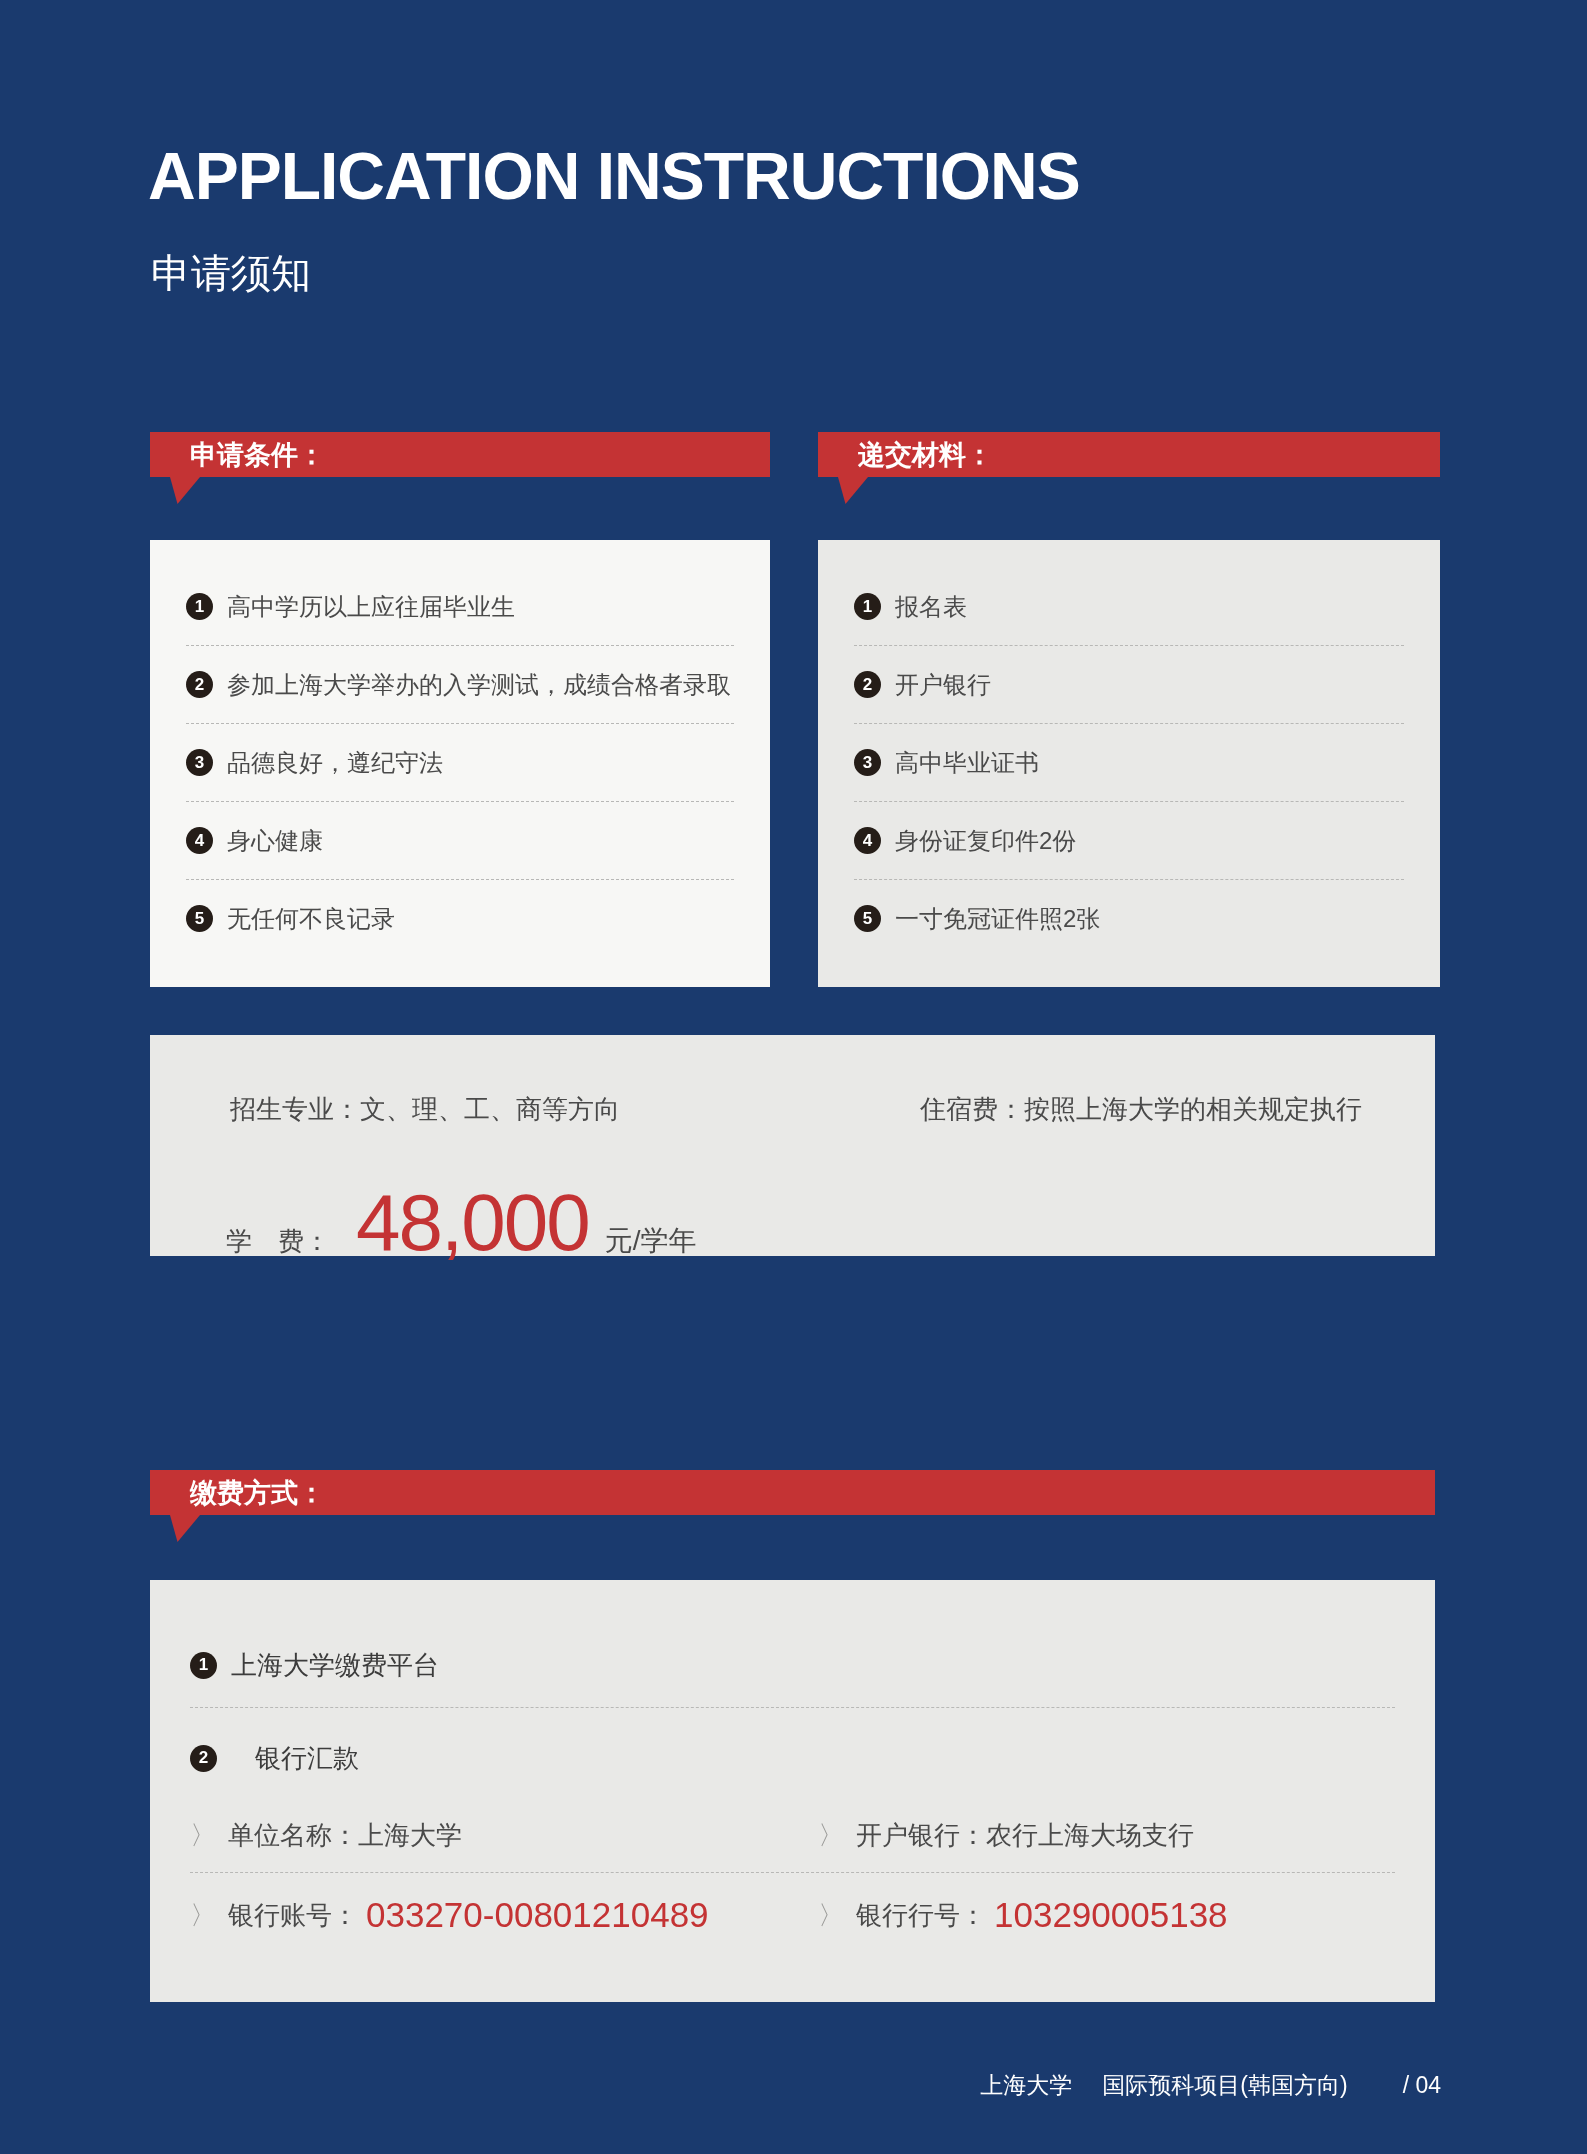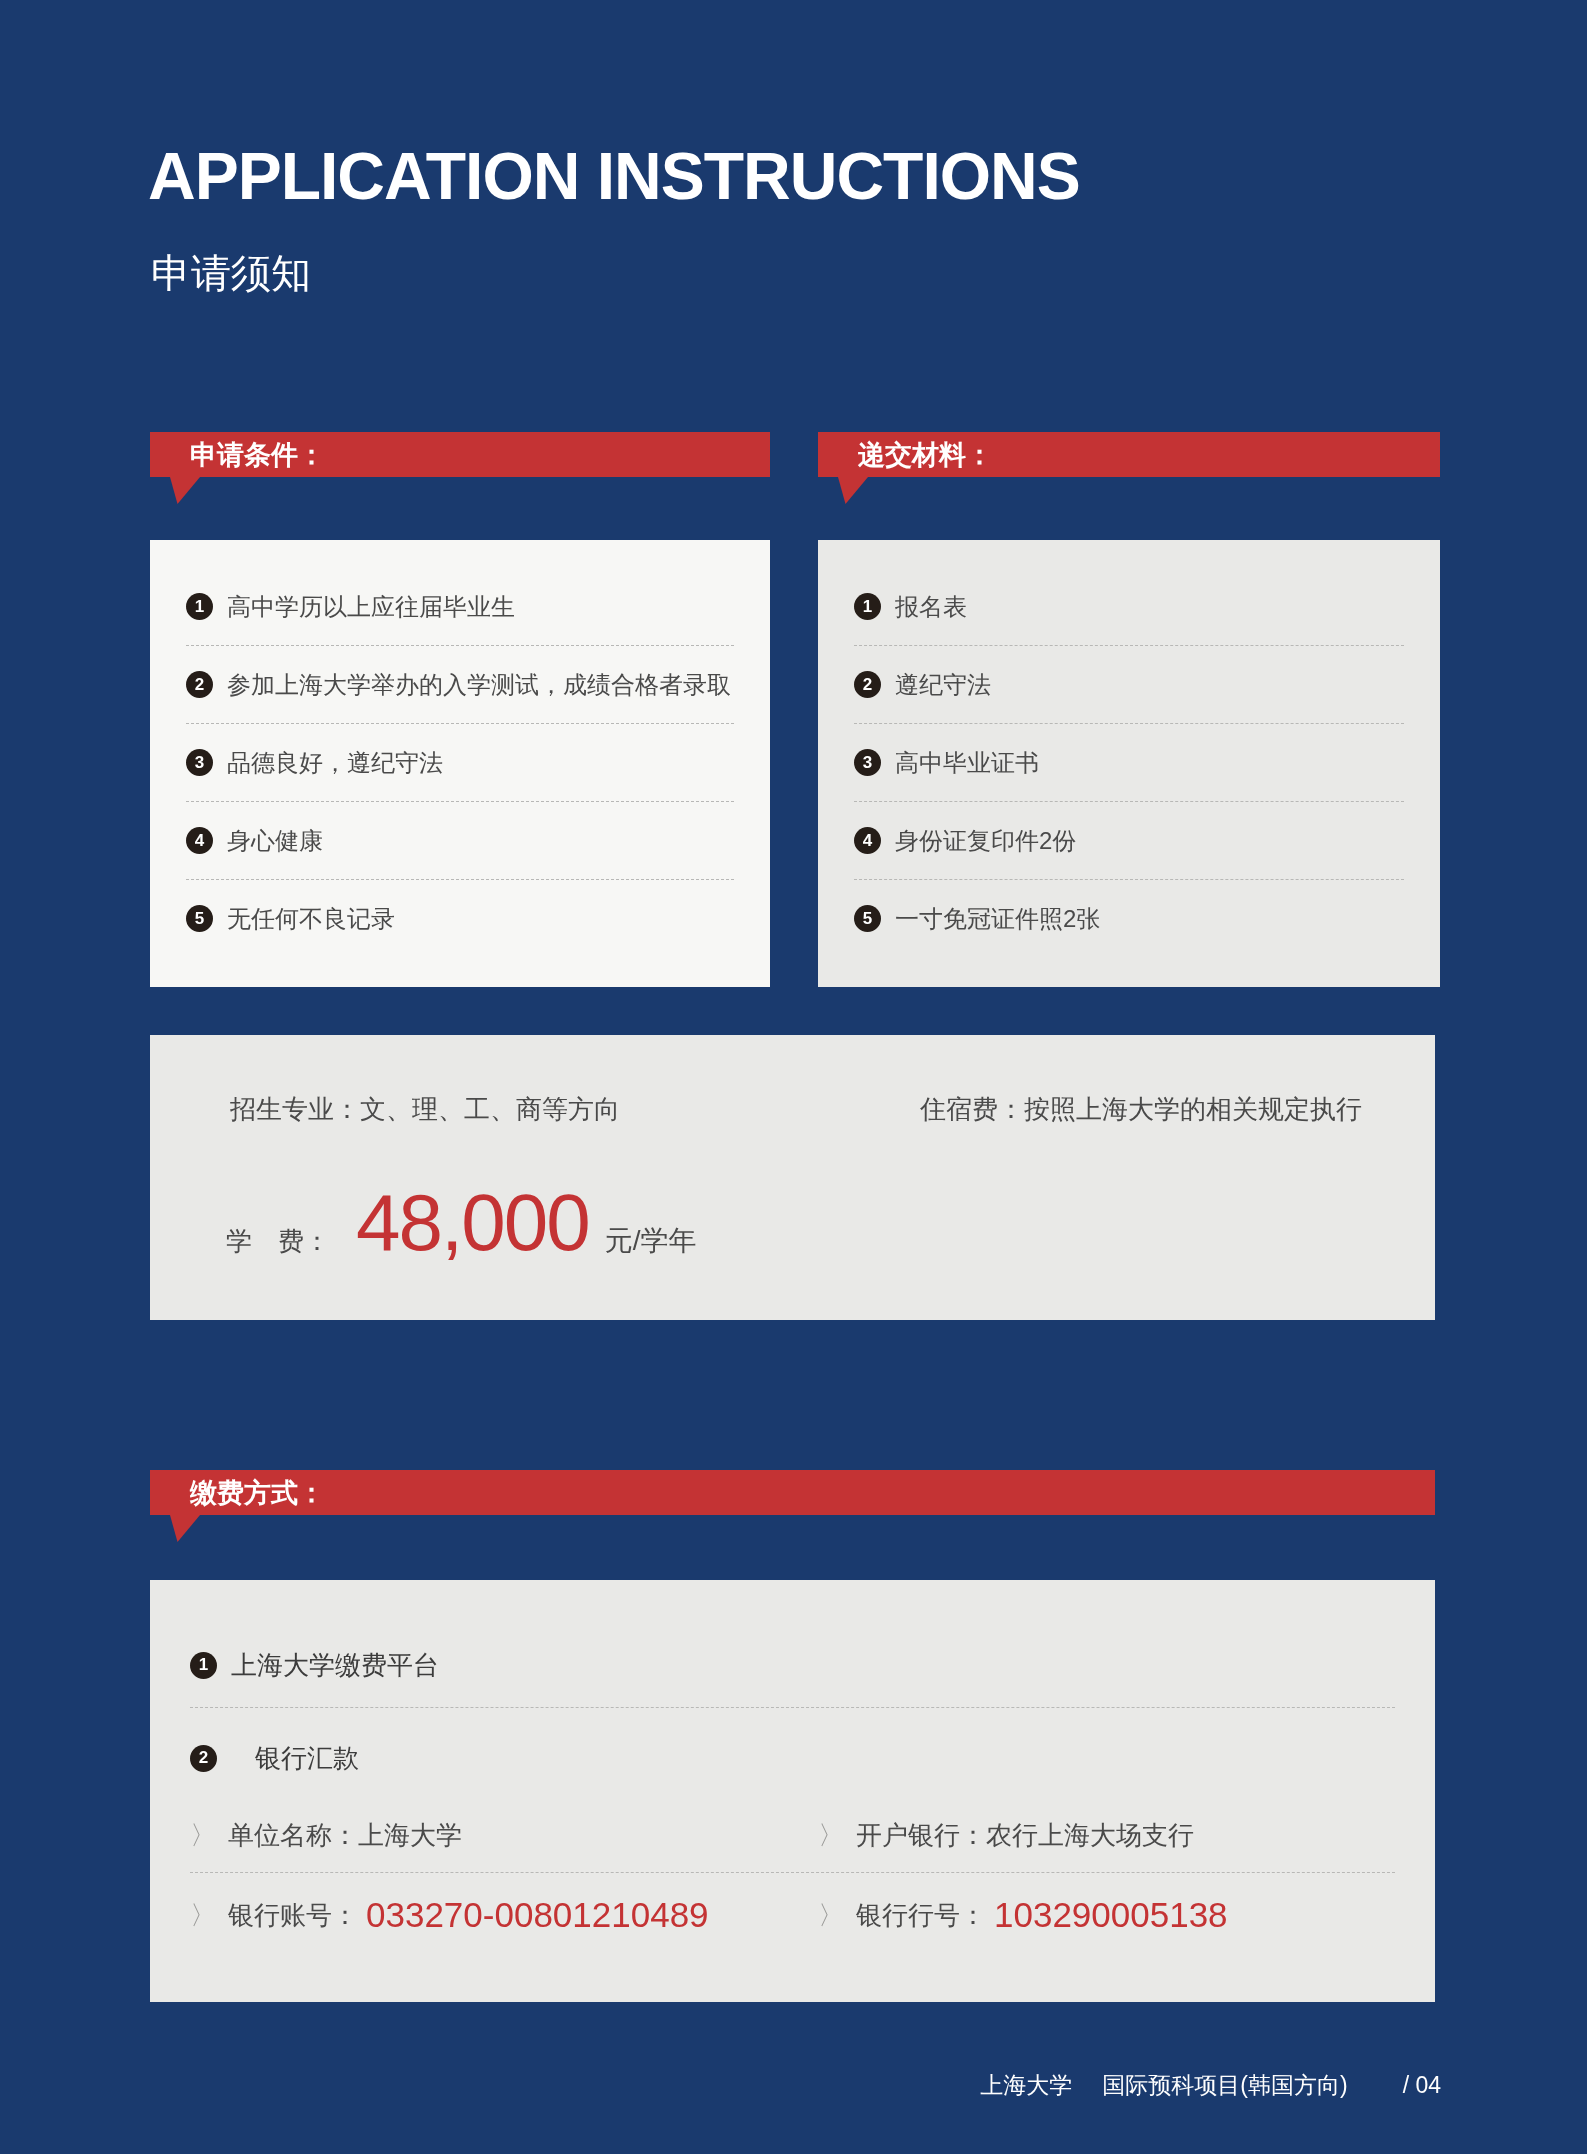--- a/index.html
+++ b/index.html
@@ -82,21 +82,21 @@
     font-size: 17px;
     font-weight: bold;
     display: flex;
     align-items: center;
     justify-content: center;
     margin-right: 14px;
   }
   .item-text { font-size: 24px; color: #4a4a4a; }
 
   
-  .card-fees { left: 150px; top: 1035px; width: 1285px; height: 285px; }
+  .card-fees { left: 150px; top: 1035px; width: 1285px; height: 221px; }
   .fee-row1 {
     position: absolute;
     left: 80px;
     right: 40px;
     top: 57px;
     font-size: 26px;
     color: #4a4a4a;
     white-space: nowrap;
   }
   .fee-accommodation { position: absolute; left: 670px; top: 0; margin-left: 20px; }
@@ -232,21 +232,21 @@
   </div>
 
   <div class="card card-materials">
     <div class="item-list">
       <div class="item-row">
         <span class="badge">1</span>
         <span class="item-text">报名表</span>
       </div>
       <div class="item-row">
         <span class="badge">2</span>
-        <span class="item-text">遵纪守法</span>
+        <span class="item-text">开户银行</span>
       </div>
       <div class="item-row">
         <span class="badge">3</span>
         <span class="item-text">高中毕业证书</span>
       </div>
       <div class="item-row">
         <span class="badge">4</span>
         <span class="item-text">身份证复印件2份</span>
       </div>
       <div class="item-row">

